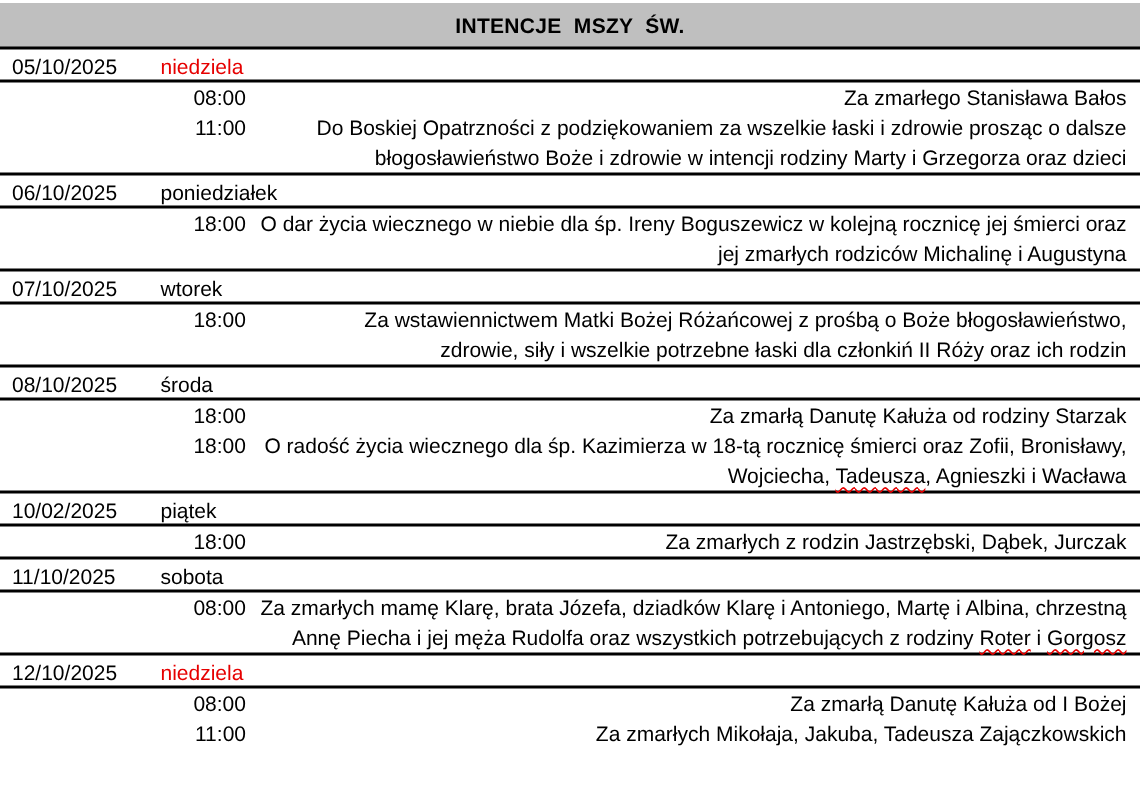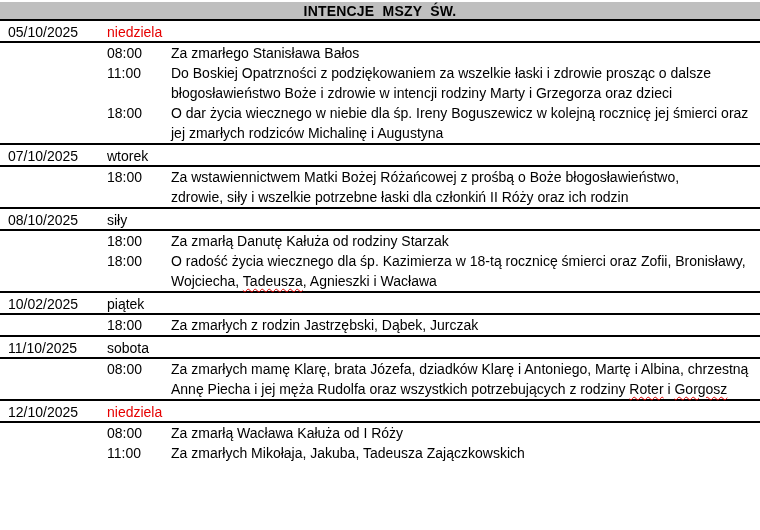--- a/index.html
+++ b/index.html
@@ -26,40 +26,40 @@
   }
   col.c-date { width: 100px; }
   col.c-time { width: 64px; }
   col.c-text { width: 596px; }
 
   td { padding: 0; vertical-align: top; }
 
   .header-cell {
     background: var(--header-bg);
     border-bottom: 2px solid var(--rule);
-    height: 18px;
+    height: 30px;
     text-align: center;
     font-weight: bold;
     white-space: pre;
     vertical-align: middle;
     letter-spacing: 0.2px;
   }
 
   .date-row td {
     border-top: 2px solid var(--rule);
     border-bottom: 2px solid var(--rule);
     height: 22px;
     padding-top: 2px;
     line-height: 18px;
   }
   .date-cell { padding-left: 8px; }
   .weekday-cell { padding-left: 7px; }
   .weekday-cell.sunday { color: var(--sunday-red); }
 
-  .mass-row td { line-height: 20px; }
+  .mass-row td { line-height: 20px; text-align: right; }
   .time-cell { padding-left: 7px; }
   .intention-cell {
     padding-left: 7px;
     padding-right: 9px;
     white-space: pre-wrap;
   }
 
   .misspelled {
     text-decoration-line: underline;
     text-decoration-style: wavy;
@@ -92,41 +92,46 @@
     <td></td>
     <td class="time-cell">08:00</td>
     <td class="intention-cell">Za zmarłego Stanisława Bałos</td>
   </tr>
   <tr class="mass-row">
     <td></td>
     <td class="time-cell">11:00</td>
     <td class="intention-cell">Do Boskiej Opatrzności z podziękowaniem za wszelkie łaski i zdrowie prosząc o dalsze błogosławieństwo Boże i zdrowie w intencji rodziny Marty i Grzegorza oraz dzieci</td>
   </tr>
 
+  <tr class="date-row">
+    <td class="date-cell">06/10/2025</td>
+    <td class="weekday-cell">poniedziałek</td>
+    <td></td>
+  </tr>
   <tr class="mass-row">
     <td></td>
     <td class="time-cell">18:00</td>
     <td class="intention-cell">O dar życia wiecznego w niebie dla śp. Ireny Boguszewicz w kolejną rocznicę jej śmierci oraz jej zmarłych rodziców Michalinę i Augustyna</td>
   </tr>
 
   <tr class="date-row">
     <td class="date-cell">07/10/2025</td>
     <td class="weekday-cell">wtorek</td>
     <td></td>
   </tr>
   <tr class="mass-row">
     <td></td>
     <td class="time-cell">18:00</td>
     <td class="intention-cell">Za wstawiennictwem Matki Bożej Różańcowej z prośbą o Boże błogosławieństwo,
 zdrowie, siły i wszelkie potrzebne łaski dla członkiń II Róży oraz ich rodzin</td>
   </tr>
 
   <tr class="date-row">
     <td class="date-cell">08/10/2025</td>
-    <td class="weekday-cell">siły</td>
+    <td class="weekday-cell">środa</td>
     <td></td>
   </tr>
   <tr class="mass-row">
     <td></td>
     <td class="time-cell">18:00</td>
     <td class="intention-cell">Za zmarłą Danutę Kałuża od rodziny Starzak</td>
   </tr>
 
   <tr class="mass-row">
     <td></td>
@@ -157,21 +162,21 @@
   </tr>
 
   <tr class="date-row">
     <td class="date-cell">12/10/2025</td>
     <td class="weekday-cell sunday">niedziela</td>
     <td></td>
   </tr>
   <tr class="mass-row">
     <td></td>
     <td class="time-cell">08:00</td>
-    <td class="intention-cell">Za zmarłą Wacława Kałuża od I Róży</td>
+    <td class="intention-cell">Za zmarłą Danutę Kałuża od I Bożej</td>
   </tr>
   <tr class="mass-row">
     <td></td>
     <td class="time-cell">11:00</td>
     <td class="intention-cell">Za zmarłych Mikołaja, Jakuba, Tadeusza Zajączkowskich</td>
   </tr>
 </tbody>
   </table>
 
 </body></html>

